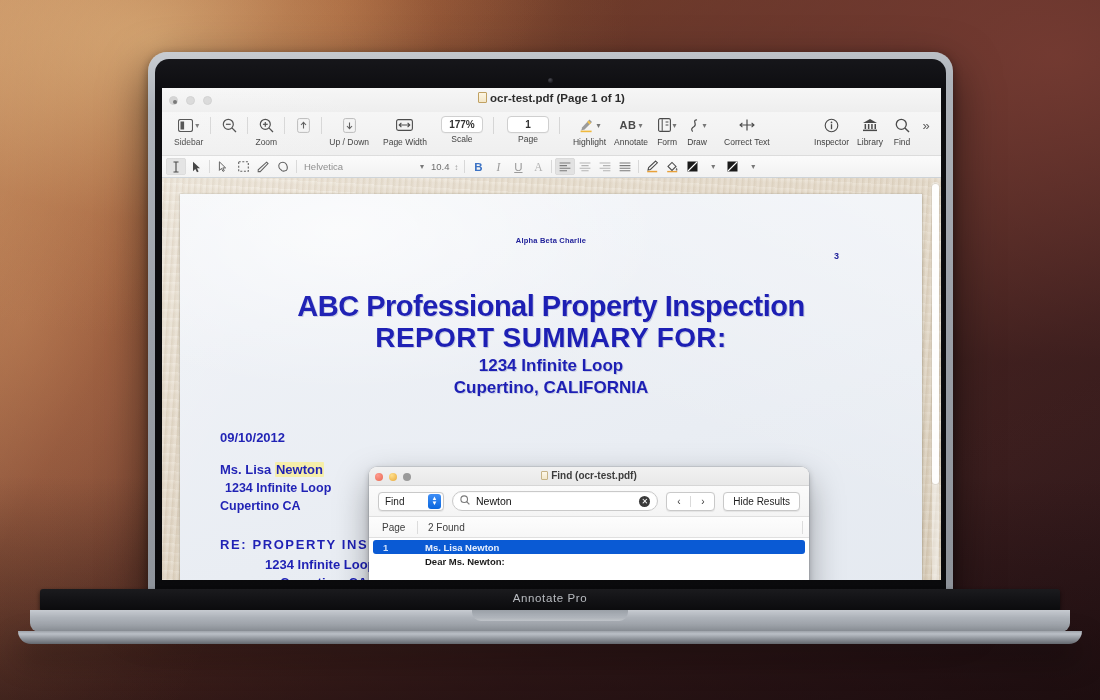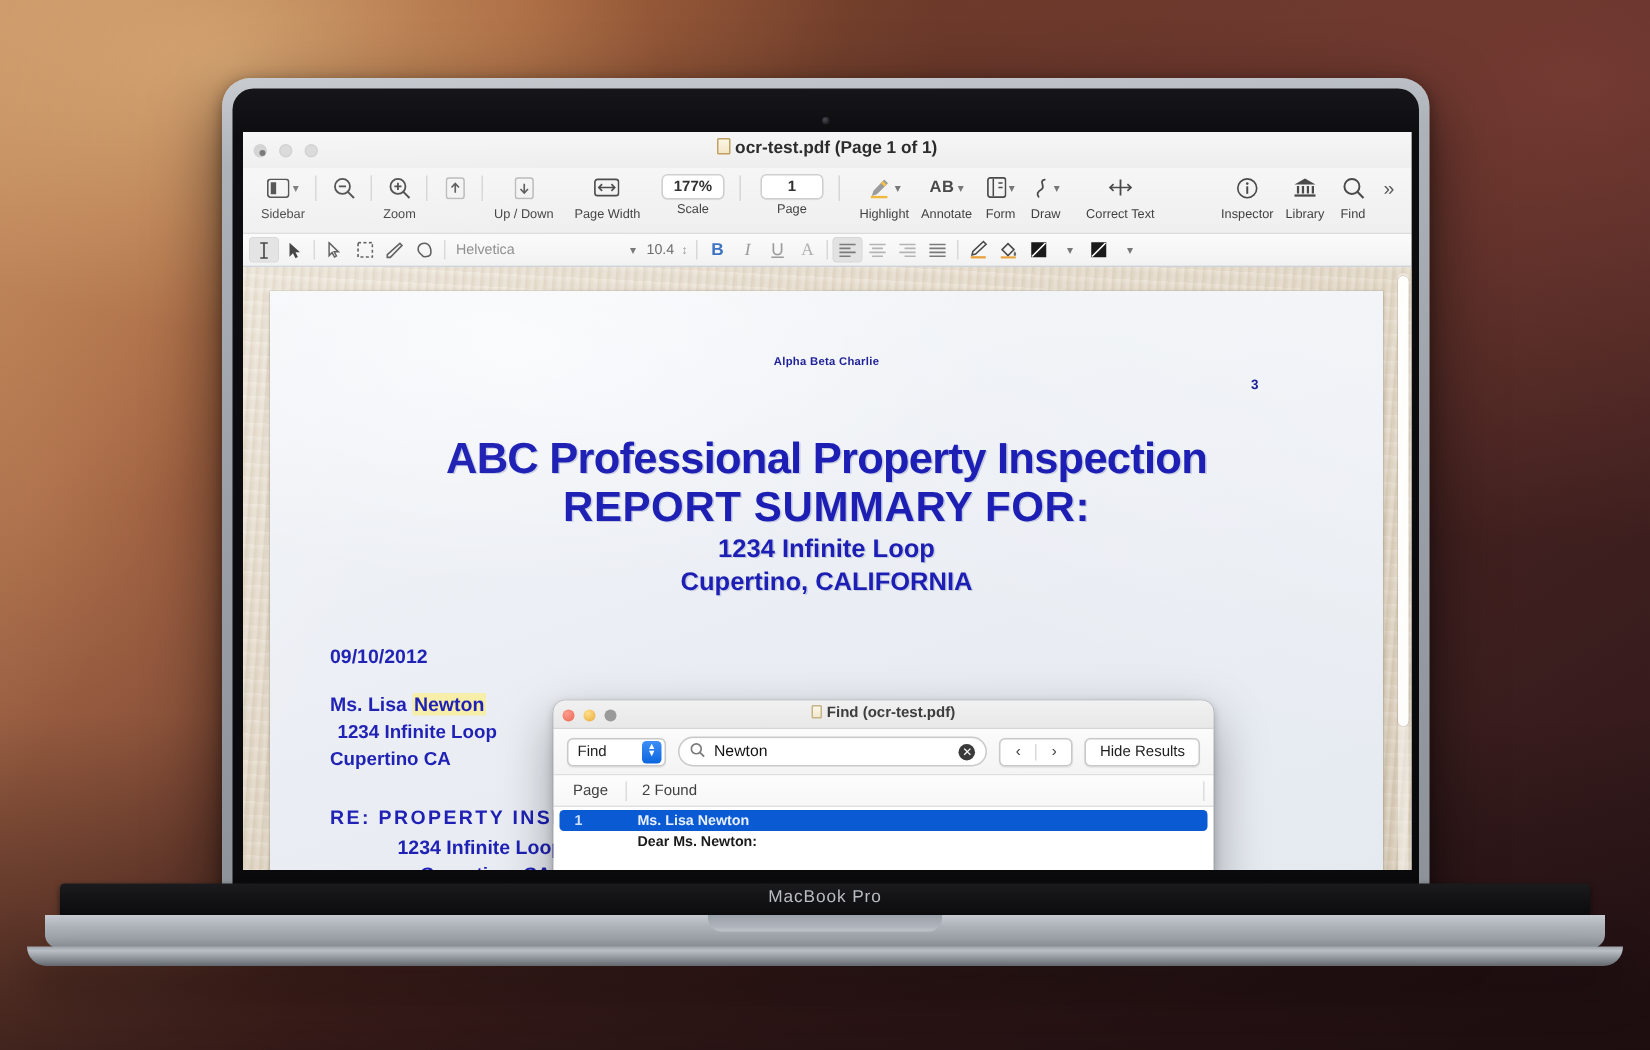--- a/index.html
+++ b/index.html
@@ -712,18 +712,18 @@
             <span class="res-txt">Dear Ms. Newton:</span>
           </div>
         </div>
       </div>
     </div>
   </div>
 
   <div class="glare"></div>
 
   <div class="deck">
-    <div class="deck-label">MacBook Pro</div>
+    <div class="deck-label">Annotate Pro</div>
   </div>
   <div class="base"></div>
   <div class="notch"></div>
   <div class="foot"></div>
 </div>
 
 </body></html>

